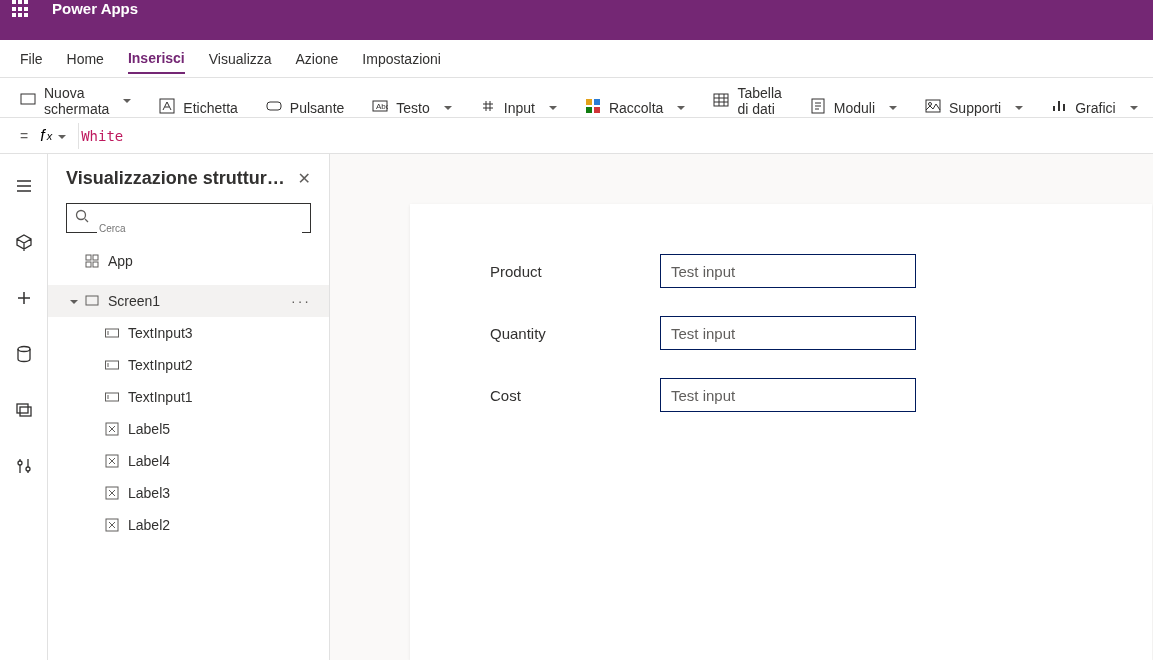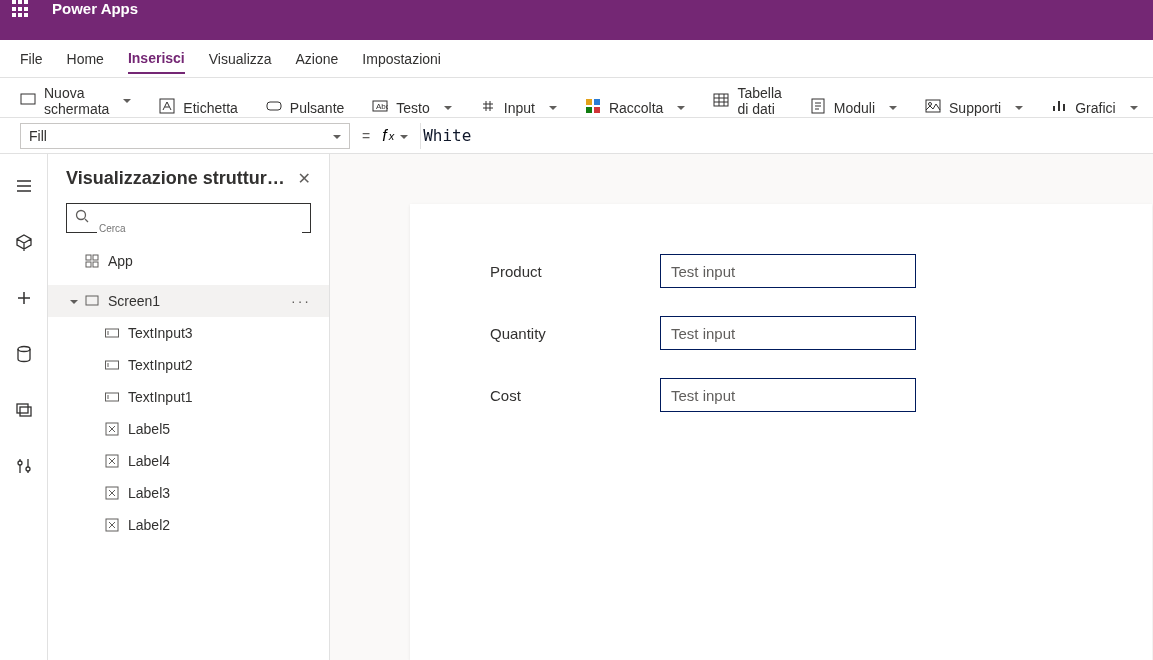--- a/index.html
+++ b/index.html
@@ -23,21 +23,21 @@
   .ribbon svg { width:16px; height:16px; }
 
   
   .formulabar { height: 36px; border-bottom: 1px solid #e1e1e1; display:flex; align-items:center; padding: 0 20px; gap:12px; font-size:14px; }
   .prop-select { width: 330px; height:26px; border:1px solid #c8c6c4; display:flex; align-items:center; justify-content:space-between; padding:0 8px; background:#fff; color:#323130; cursor:pointer; }
   .eq { color:#605e5c; }
   .fx { display:flex; align-items:center; gap:2px; font-style:italic; font-family: "Times New Roman", serif; cursor:pointer; }
   .fx .f { font-size:16px; }
   .fx .x { font-size:11px; vertical-align: sub; }
   .fx .c::after { content:""; display:inline-block; margin-left:4px; border:4px solid transparent; border-top-color:#605e5c; transform:translateY(2px); }
-  .formula-input { flex:1; height:26px; border:none; outline:none; font-family: Consolas, monospace; font-size:16px; color:#0f172a; border-left:1px solid #e1e1e1; }
+  .formula-input { flex:1; height:26px; border:none; outline:none; font-family: Consolas, monospace; font-size:14px; color:#be185d; border-left:1px solid #e1e1e1; }
 
   
   .main { display:flex; height: calc(660px - 40px - 38px - 40px - 36px); }
 
   
   .leftrail { width:48px; border-right:1px solid #e1e1e1; display:flex; flex-direction:column; align-items:center; padding-top:16px; gap:24px; }
   .leftrail .railbtn { width:32px; height:32px; display:flex; align-items:center; justify-content:center; cursor:pointer; color:#323130; position:relative; }
   .leftrail .railbtn.active::before { content:""; position:absolute; left:-10px; top:4px; bottom:4px; width:2px; background:#742774; }
   .leftrail svg { width:18px; height:18px; }
 
@@ -167,24 +167,20 @@
   </div>
   <div class="rbtn chev">
     <span><svg viewBox="0 0 16 16" fill="none" stroke="#323130" stroke-width="2">
           <path d="M3 13V8M8 13V3M13 13V6"></path>
         </svg></span>
     <span>Grafici</span>
   </div>
 </div>
 
 <div class="formulabar">
-  <div class="prop-select">
-    <span>Fill</span>
-    <span class="chevd"></span>
-  </div>
   <span class="eq">=</span>
   <div class="fx">
     <span class="f">f</span>
       <span class="x">x</span>
       <span class="c"></span>
   </div>
   <input class="formula-input" value="White" style="">
 </div>
 
 <div class="main">

